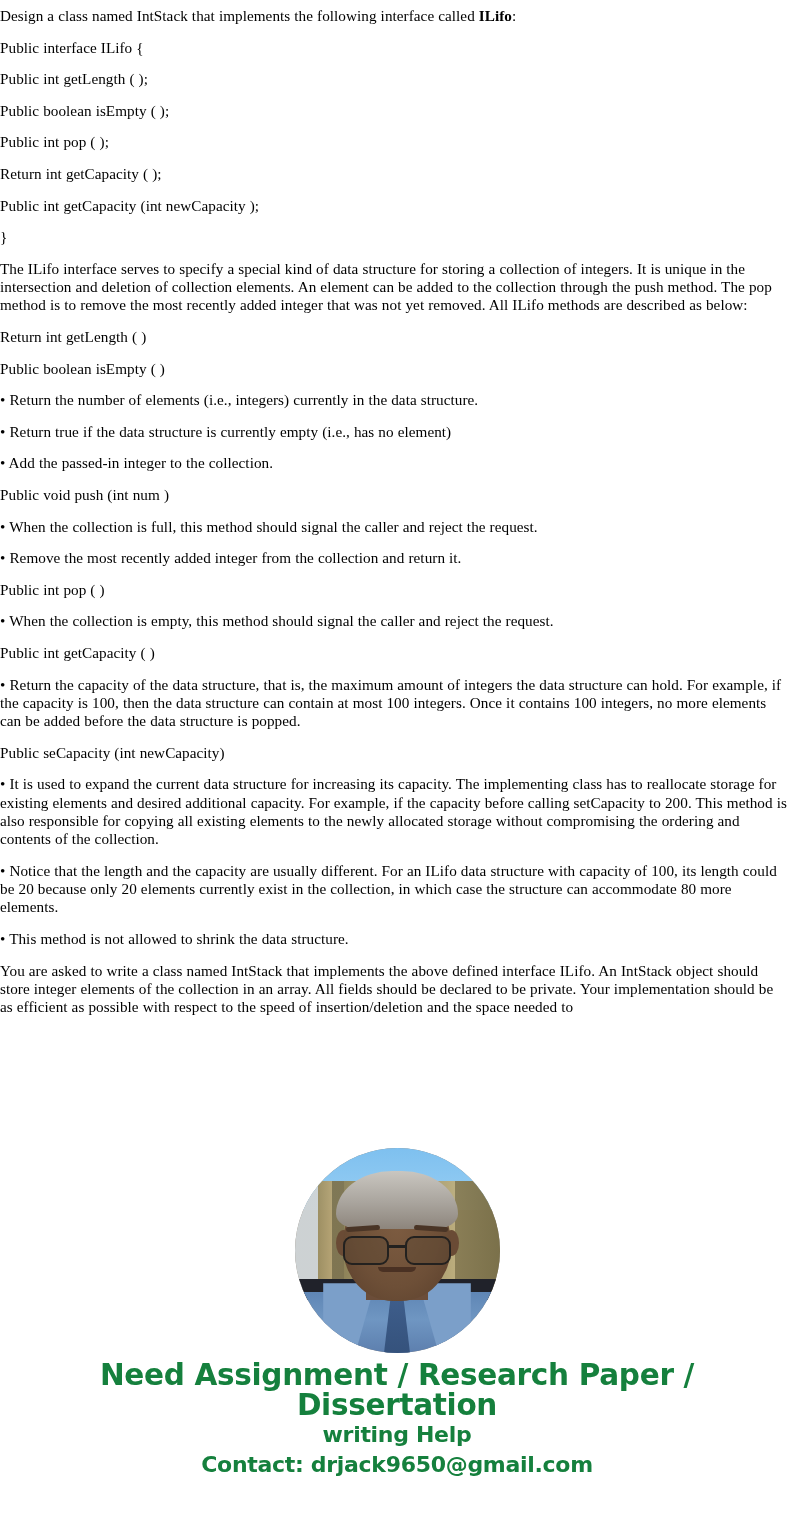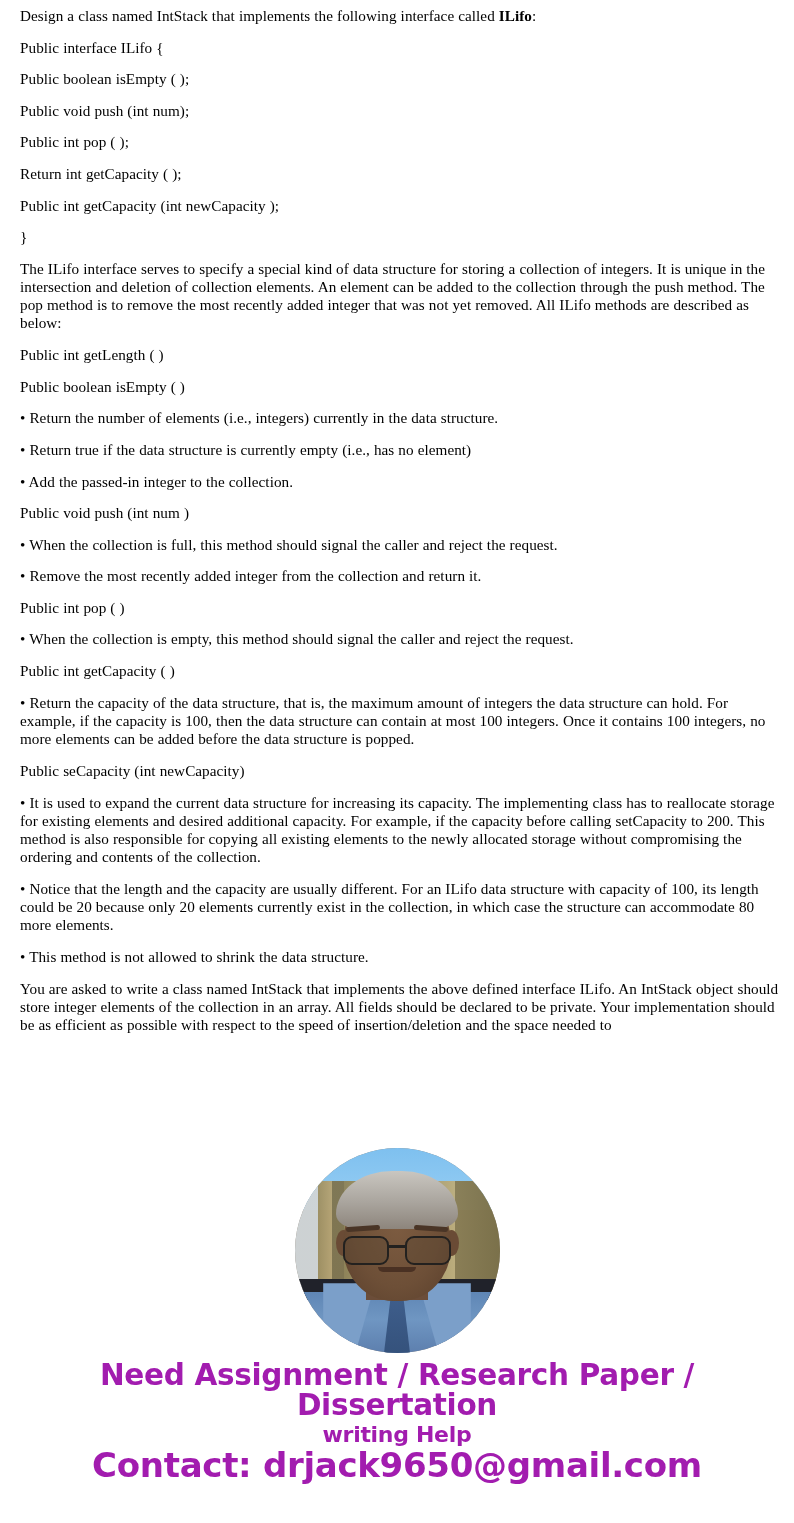--- a/index.html
+++ b/index.html
@@ -15,21 +15,21 @@
     color: #000000;
   }
 
   
   #doc-viewport {
     position: relative;
     width: 794px;
     height: 1124px;
     overflow: hidden;
     box-sizing: border-box;
-    padding: 7px 7px 0 20px;
+    padding: 7px 7px 0 0;
   }
 
   .para {
     margin: 0 0 0 0;
     padding: 0;
     font-size: 15.2px;
     line-height: 17.6px;
     text-align: left;
     letter-spacing: 0.05px;
     word-spacing: 0.2px;
@@ -147,60 +147,60 @@
   }
   #avatar .collar-l { left: 14%; clip-path: polygon(0 0, 100% 0, 62% 100%, 0 62%); }
   #avatar .collar-r { right: 14%; clip-path: polygon(0 0, 100% 0, 100% 62%, 38% 100%); }
 
   
   #promo {
     width: 794px;
     text-align: center;
     font-family: "DejaVu Sans", "Liberation Sans", sans-serif;
     font-weight: bold;
-    color: #a21caf;
+    color: #15803d;
     padding-top: 4px;
     box-sizing: border-box;
   }
   #promo .l1 {
     font-size: 29.5px;
     line-height: 30px;
     letter-spacing: -0.3px;
     padding: 0 18px;
   }
   #promo .l2 {
     font-size: 22px;
     line-height: 30px;
     letter-spacing: -0.3px;
   }
   #promo .l3 {
-    font-size: 34px;
+    font-size: 22px;
     line-height: 30px;
     letter-spacing: -0.3px;
     padding-top: 0px;
   }
 </style>
 </head>
 <body>
 
 <div id="doc-viewport">
 
   <p class="para"><span>Design a class named IntStack that implements the following interface called </span><span class="b">ILifo</span><span>:</span></p>
 
   <p class="para">Public interface ILifo {</p>
+  <p class="para">Public int getLength ( );</p>
   <p class="para">Public boolean isEmpty ( );</p>
-  <p class="para">Public void push (int num);</p>
   <p class="para">Public int pop ( );</p>
   <p class="para">Return int getCapacity ( );</p>
   <p class="para">Public int getCapacity (int newCapacity );</p>
   <p class="para">}</p>
 
   <p class="para block">The ILifo interface serves to specify a special kind of data structure for storing a collection of integers. It is unique in the intersection and deletion of collection elements. An element can be added to the collection through the push method. The pop method is to remove the most recently added integer that was not yet removed. All ILifo methods are described as below:</p>
 
-  <p class="para">Public int getLength ( )</p>
+  <p class="para">Return int getLength ( )</p>
   <p class="para">Public boolean isEmpty ( )</p>
 
   <p class="para">• Return the number of elements (i.e., integers) currently in the data structure.</p>
   <p class="para">• Return true if the data structure is currently empty (i.e., has no element)</p>
 
   <p class="para">• Add the passed-in integer to the collection.</p>
   <p class="para">Public void push (int num )</p>
   <p class="para">• When the collection is full, this method should signal the caller and reject the request.</p>
 
   <p class="para">• Remove the most recently added integer from the collection and return it.</p>

